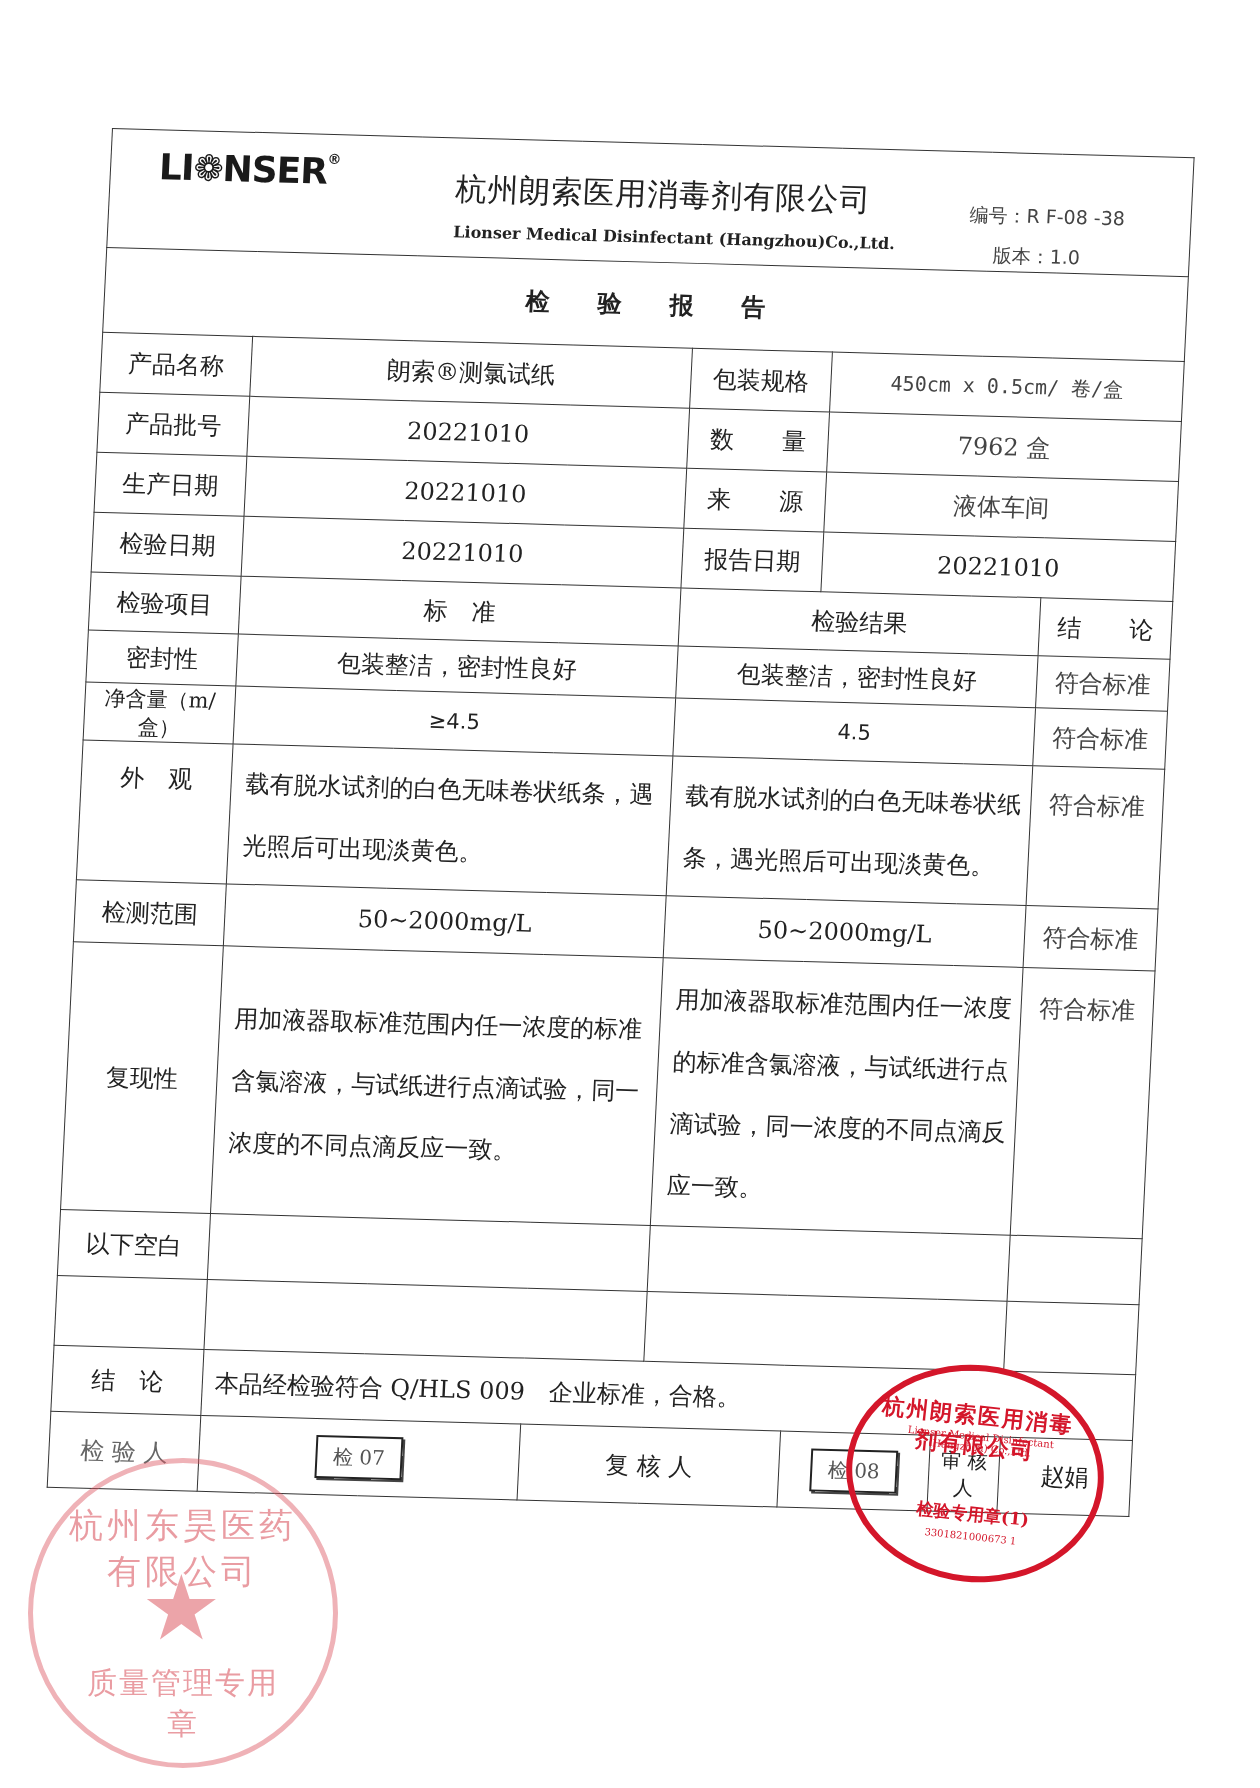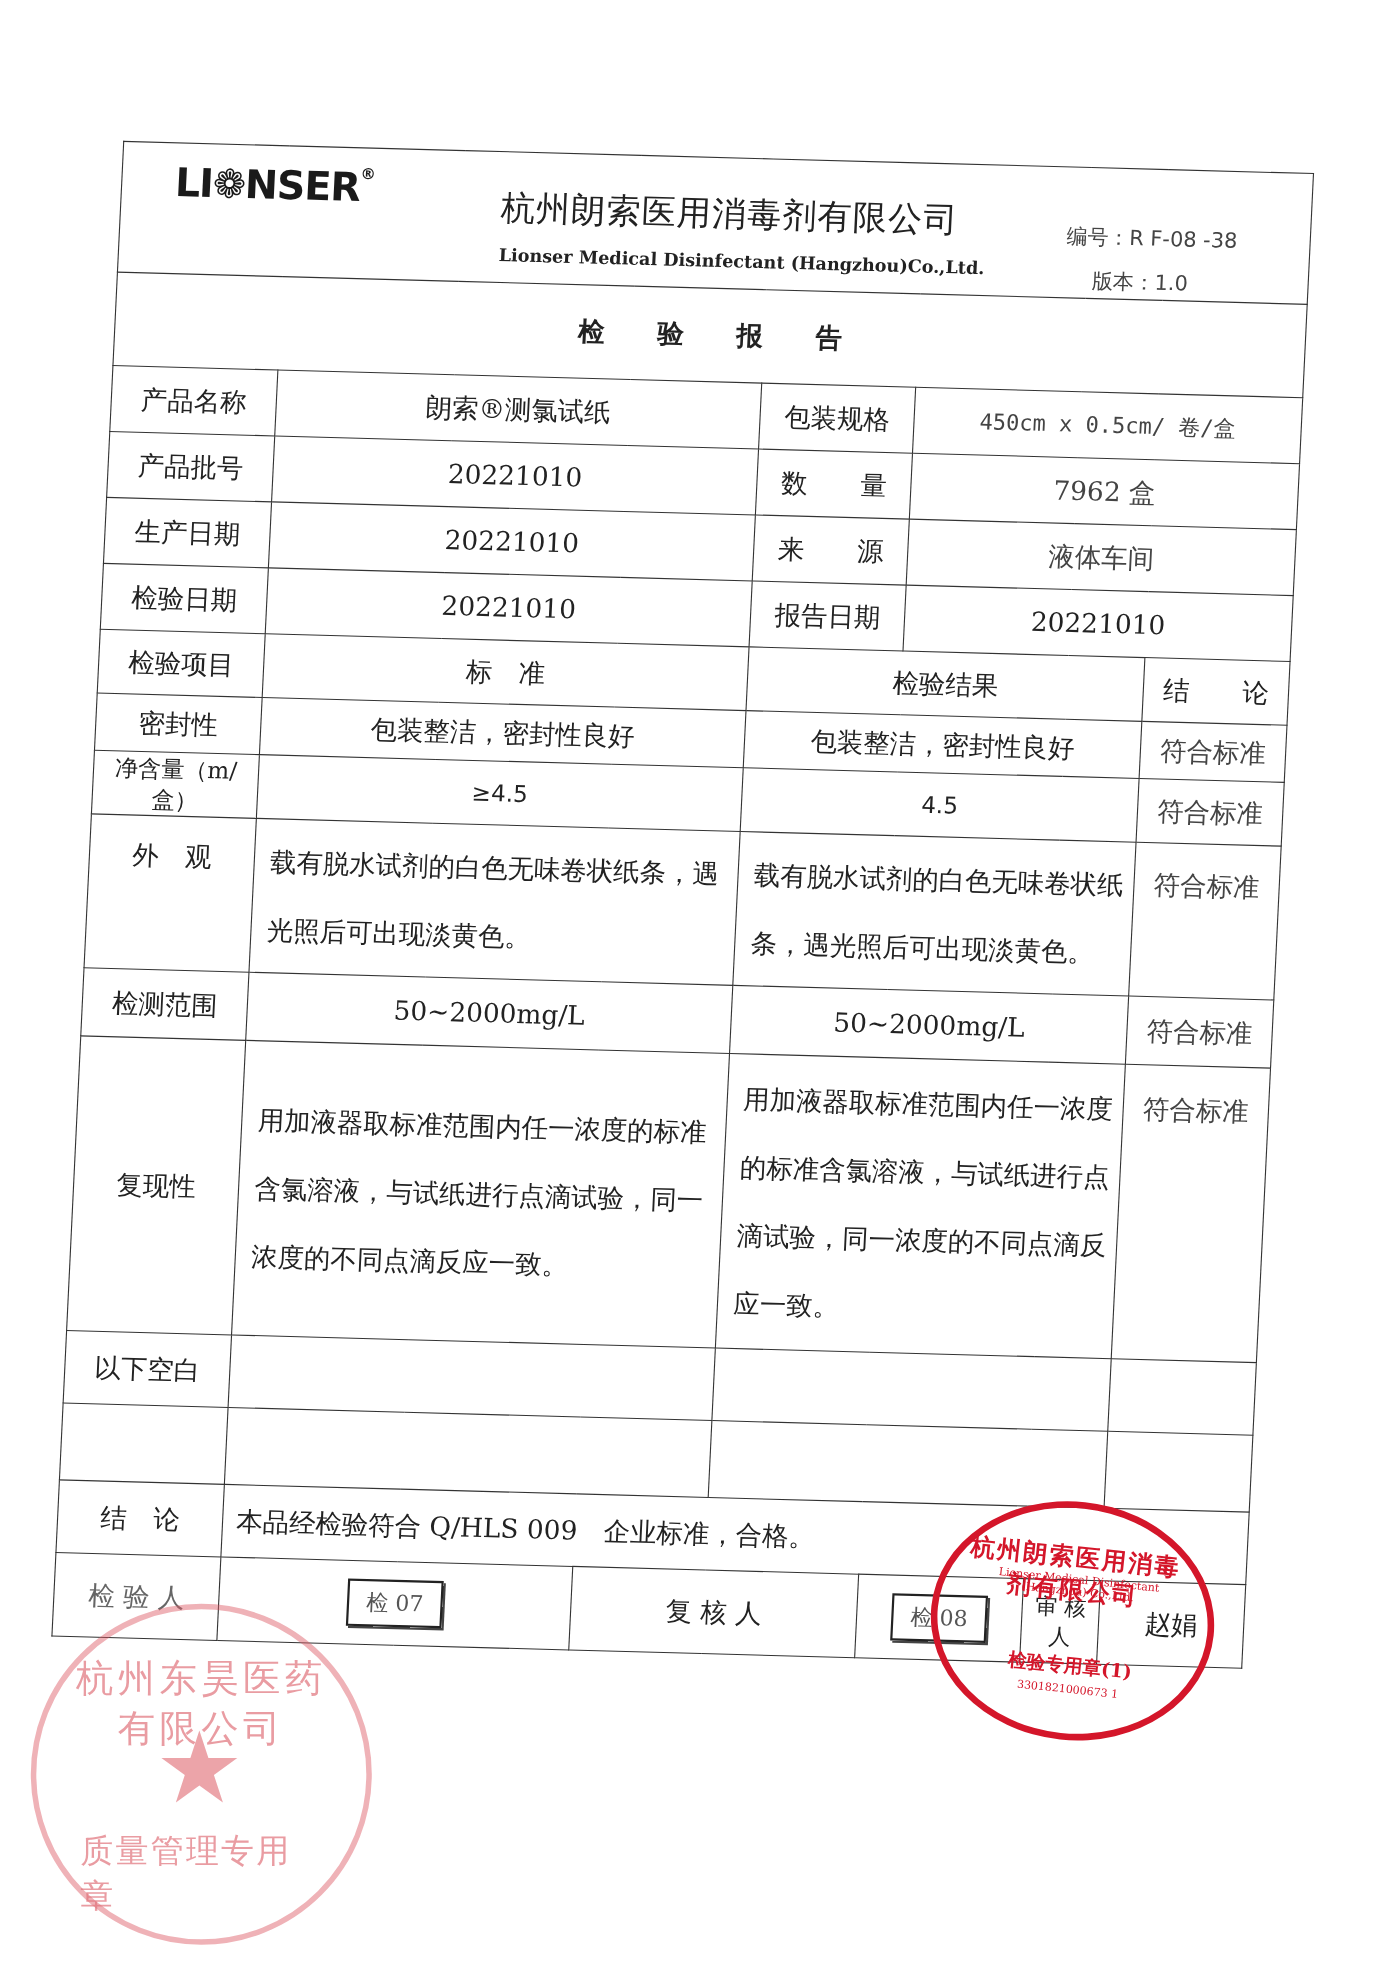--- a/index.html
+++ b/index.html
@@ -27,21 +27,21 @@
   .box { display:inline-block; border:2px solid #222; padding:6px 16px; font-size:20px; color:#555; box-shadow:2px 2px 0 #444; }
   .stamp { position:absolute; border-radius:50%; pointer-events:none; }
   .stamp-right { left:846px; top:1365px; width:246px; height:205px; border:6px solid #d4162a; transform:rotate(6deg); }
   .stamp-right .s-top { position:absolute; left:20px; top:30px; width:200px; text-align:center; color:#d4162a; font-size:22px; font-weight:bold; letter-spacing:2px; }
   .stamp-right .s-en { position:absolute; left:40px; top:60px; width:170px; text-align:center; color:#d4162a; font-size:10px; }
   .stamp-right .s-mid { position:absolute; left:40px; top:132px; width:170px; text-align:center; color:#d4162a; font-size:17px; font-weight:bold; }
   .stamp-right .s-num { position:absolute; left:40px; top:160px; width:170px; text-align:center; color:#d4162a; font-size:10px; }
   .stamp-left { left:28px; top:1458px; width:300px; height:300px; border:5px solid rgba(220,90,100,0.55); opacity:0.85; }
   .stamp-left .s-top { position:absolute; left:20px; top:40px; width:260px; text-align:center; color:rgba(220,90,100,0.7); font-size:34px; letter-spacing:4px; }
   .stamp-left .star { position:absolute; left:108px; top:100px; font-size:90px; color:rgba(220,90,100,0.65); line-height:1; }
-  .stamp-left .s-bot { position:absolute; left:40px; top:200px; width:220px; text-align:left; color:rgba(220,90,100,0.7); font-size:30px; letter-spacing:2px; }
+  .stamp-left .s-bot { position:absolute; left:40px; top:200px; width:220px; text-align:center; color:rgba(220,90,100,0.7); font-size:30px; letter-spacing:2px; }
 </style>
 </head>
 <body>
 
 <div class="sheet">
   <table class="report">
     <colgroup>
       <col style="width:150px">
         <col style="width:160px">
         <col style="width:160px">

